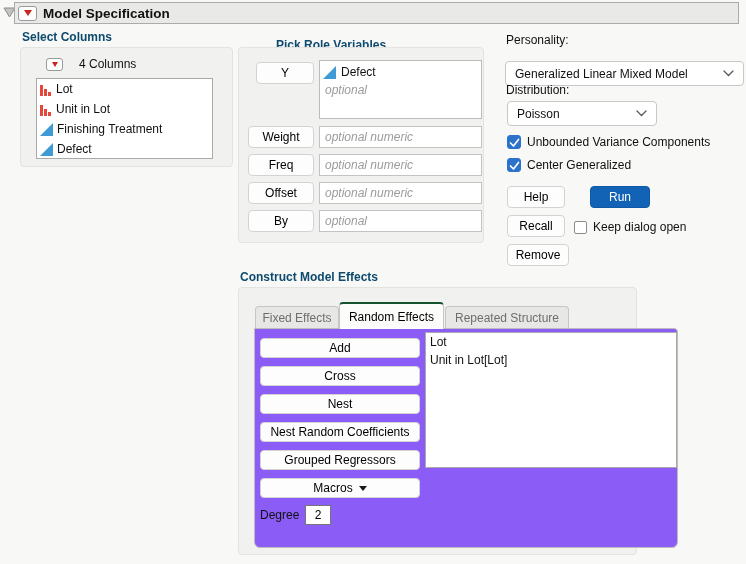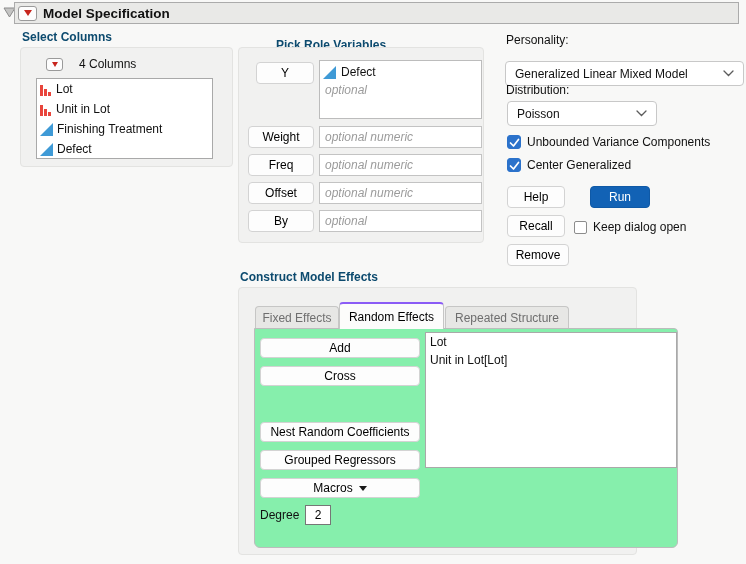--- a/index.html
+++ b/index.html
@@ -78,24 +78,24 @@
   .cb.checked { background:#2b72cb; border:1px solid #2b72cb; }
   .cb.unchecked { width:13px; height:13px; background:#fff; border:1px solid #8c8c8c; border-radius:2px; }
 
   
   .tab {
     position:absolute; border:1px solid #c6c6c5; border-bottom:none;
     border-radius:4px 4px 0 0; background:#e7e7e5; color:#6e6e6e;
     display:flex; align-items:center; justify-content:center; font-size:12px;
   }
   .tab.active {
-    background:#fcfcfb; color:#000; border-top:2px solid #8b5cf6; z-index:3;
+    background:#fcfcfb; color:#000; border-top:2px solid #14532d; z-index:3;
   }
   .tab-pane {
-    position:absolute; background:#86efac; border:1px solid #bcbcbc;
+    position:absolute; background:#8b5cf6; border:1px solid #bcbcbc;
     border-radius:0 4px 6px 6px; z-index:1;
   }
 
   .fx-list { position:absolute; background:#fff; border:1px solid #a9a9a9; }
   .fx-item { line-height:18px; padding:0 4px; }
 
   .degree-box {
     position:absolute; width:26px; height:20px; text-align:center;
     border:1px solid #767676; background:#fff; font-size:12px; font-family:inherit;
   }
@@ -233,20 +233,21 @@
 <div class="abs panel" style="left:238px; top:287px; width:399px; height:268px;">
 
   <div class="tab" style="left:16px; top:18px; width:84px; height:23px;">Fixed Effects</div>
   <div class="tab active" style="left:100px; top:14px; width:105px; height:27px;">Random Effects</div>
   <div class="tab" style="left:206px; top:18px; width:124px; height:23px;">Repeated Structure</div>
 
   <div class="tab-pane" style="left:15px; top:40px; width:424px; height:220px;">
 
     <div class="abs btn" style="left:5px; top:9px;  width:160px; height:20px;">Add</div>
     <div class="abs btn" style="left:5px; top:37px; width:160px; height:20px;">Cross</div>
+    <div class="abs btn" style="left:5px; top:65px; width:160px; height:20px;">Nest</div>
     <div class="abs btn" style="left:5px; top:93px; width:160px; height:20px;">Nest Random Coefficients</div>
     <div class="abs btn" style="left:5px; top:121px; width:160px; height:20px;">Grouped Regressors</div>
     <div class="abs btn" style="left:5px; top:149px; width:160px; height:20px;">
       <span>Macros</span>
         <span class="caret-down"></span>
     </div>
 
     <div class="fx-list" style="left:170px; top:3px; width:252px; height:136px;">
       <div class="fx-item">Lot</div>
       <div class="fx-item">Unit in Lot[Lot]</div>

